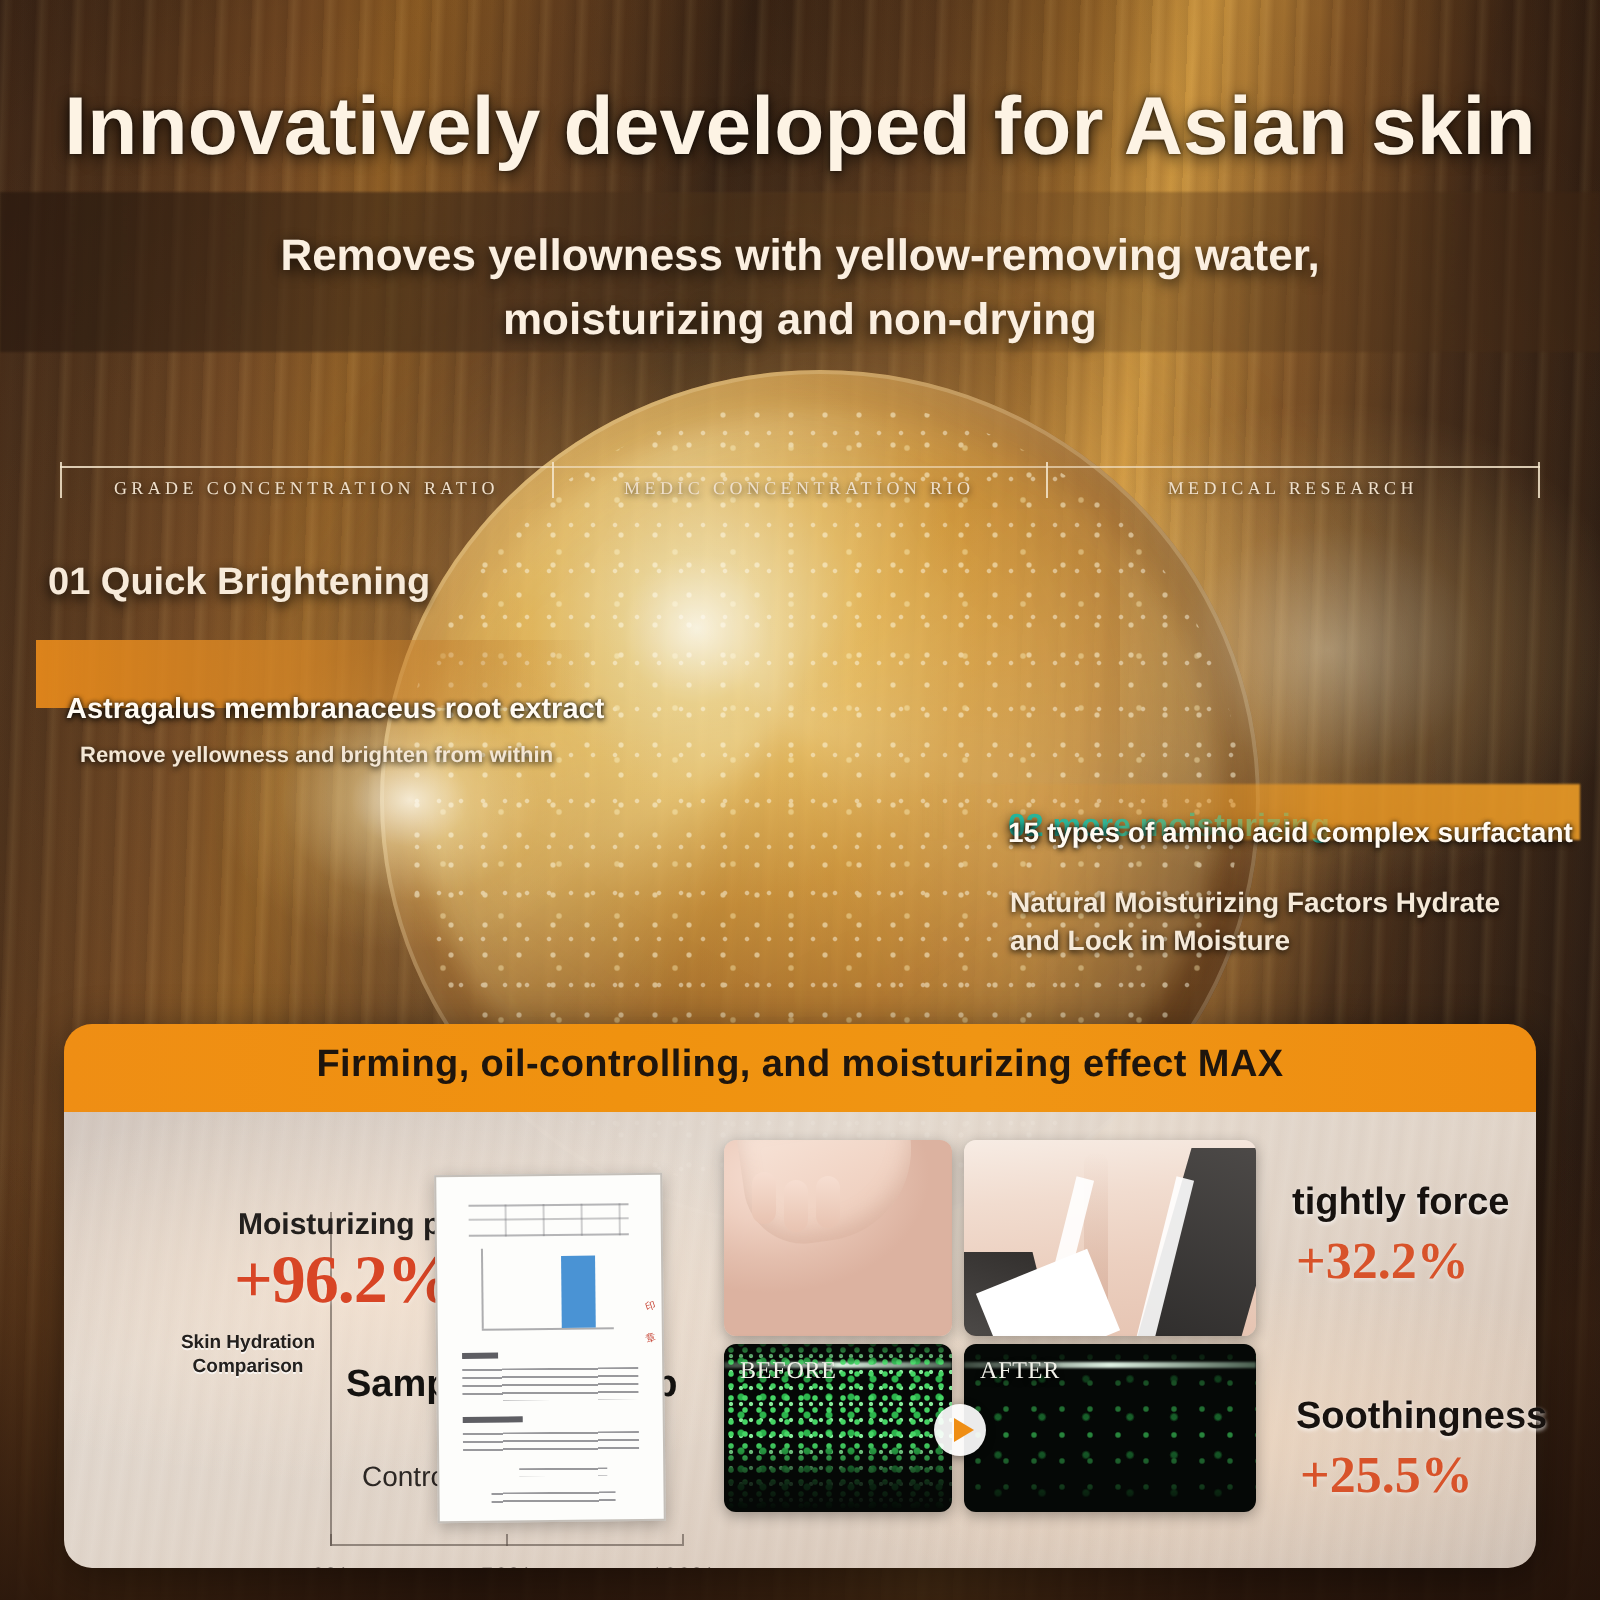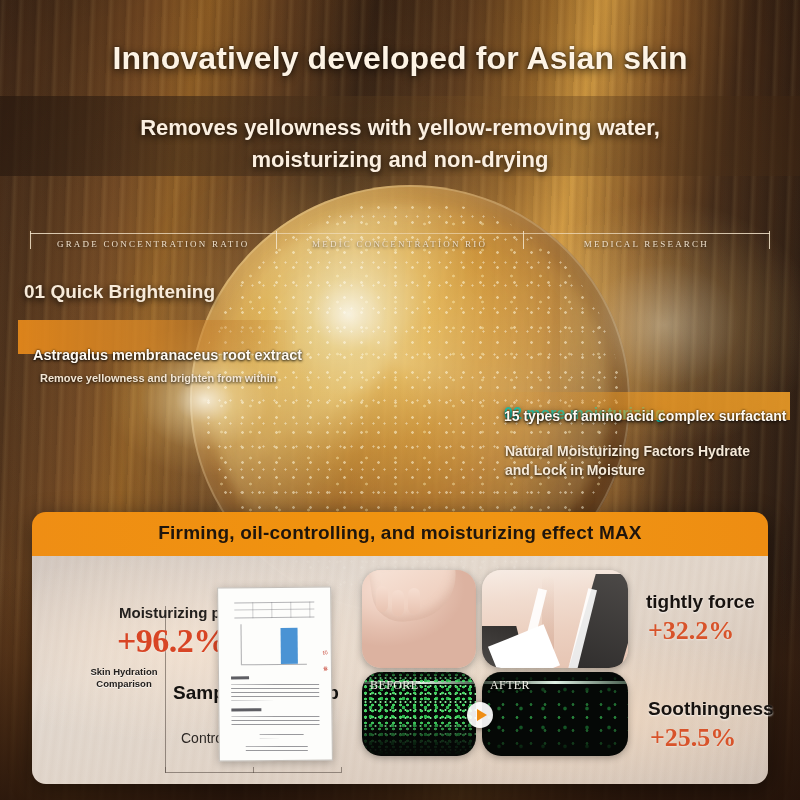--- a/index.html
+++ b/index.html
@@ -84,21 +84,21 @@
     mix-blend-mode:screen;
   }
   .bottom-glow{
     position:absolute;left:0;right:0;bottom:0;height:230px;
     background:linear-gradient(180deg,rgba(30,16,8,0) 0%,rgba(60,34,16,.45) 40%,rgba(38,20,10,.85) 100%);
   }
 
   
   .headline{
     position:absolute;left:0;right:0;top:40px;text-align:center;
-    font-size:32px;font-weight:700;color:#fdf3e4;letter-spacing:.1px;
+    font-size:41px;font-weight:700;color:#fdf3e4;letter-spacing:.1px;
     font-family:"Liberation Sans Narrow","Liberation Sans",sans-serif;
     text-shadow:0 2px 8px rgba(0,0,0,.75),0 0 2px rgba(0,0,0,.6);
   }
   .subhead{
     position:absolute;left:90px;width:620px;top:112px;text-align:center;
     font-size:22px;font-weight:600;color:#fbefe0;line-height:32px;
     text-shadow:0 2px 7px rgba(0,0,0,.8);
   }
 
   
@@ -222,21 +222,21 @@
     border-top:1px solid rgba(110,110,115,.5);border-bottom:1px solid rgba(110,110,115,.5);}
   .report .r-table:after{content:"";position:absolute;left:0;right:0;top:6px;height:1px;background:rgba(120,120,125,.4);}
   .report .r-axis{position:absolute;left:22px;top:36px;width:1px;height:40px;background:rgba(120,120,125,.6);}
   .report .r-base{position:absolute;left:22px;top:76px;width:66px;height:1px;background:rgba(120,120,125,.6);}
   .report .r-bar{position:absolute;left:62px;top:40px;width:17px;height:36px;background:#4a93d4;}
   .report .r-txt{position:absolute;left:12px;background:repeating-linear-gradient(180deg,rgba(70,70,78,.55) 0 1px,transparent 1px 4px);}
   .report .r-h{position:absolute;left:12px;height:3px;background:rgba(40,40,48,.75);}
   .report .r-stamp{position:absolute;right:3px;font-size:5px;color:#c43a2a;transform:rotate(-18deg);}
 
   
-  .tile{position:absolute;border-radius:19px;overflow:hidden;box-shadow:0 2px 7px rgba(0,0,0,.3);}
+  .tile{position:absolute;border-radius:6px;overflow:hidden;box-shadow:0 2px 7px rgba(0,0,0,.3);}
   .tile-skin1{
     left:362px;top:570px;width:114px;height:98px;
     background:
       radial-gradient(ellipse 70% 60% at 20% 18%, #f6ded2 0%, #eecfc0 40%, #e4bfae 70%, #dcb2a0 100%),
       linear-gradient(150deg,#e8ecf5 0%,#f0dccf 25%,#e9cab9 70%,#dfb8a6 100%);
   }
   .tile-skin1 .hand{
     position:absolute;left:10px;top:-6px;width:86px;height:56px;
     background:linear-gradient(160deg,#f7e3d7,#ecc8b6);
     border-radius:0 0 46px 30px;transform:rotate(-8deg);

